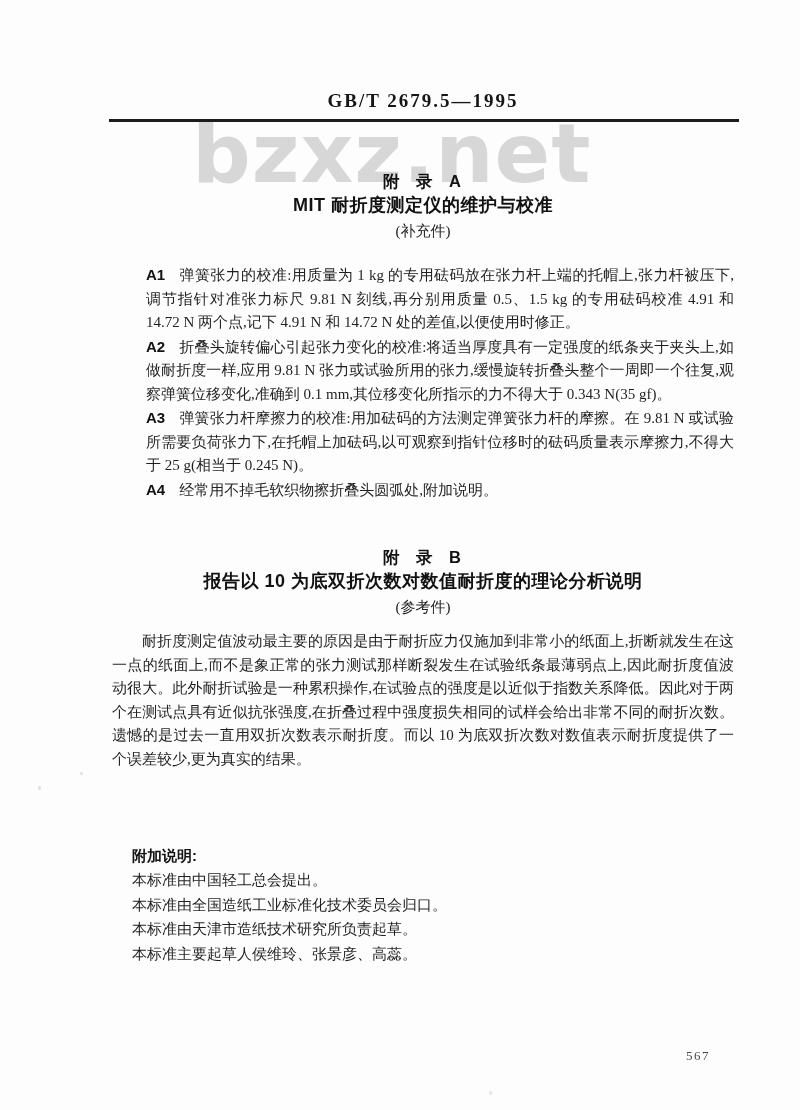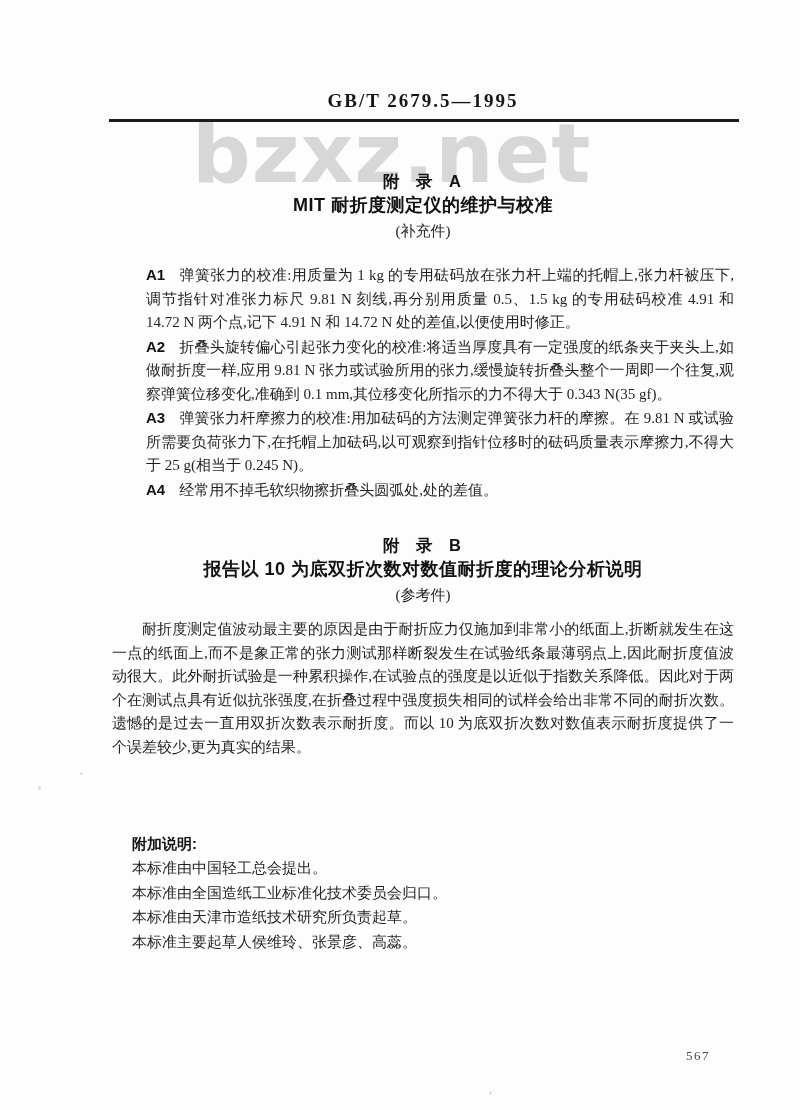--- a/index.html
+++ b/index.html
@@ -55,21 +55,21 @@
     text-align: center;
     font-family: "Liberation Sans", sans-serif;
     font-weight: 700;
     font-size: 16.5px;
     letter-spacing: 2px;
     word-spacing: 8px;
     white-space: pre;
     color: #121212;
   }
   .appendix-title.b {
-    margin-top: 33px;
+    margin-top: 45px;
   }
   .appendix-subtitle {
     text-align: center;
     font-family: "Liberation Sans", sans-serif;
     font-weight: 700;
     font-size: 18px;
     letter-spacing: 0.5px;
     color: #121212;
   }
   .appendix-note {
@@ -153,21 +153,21 @@
     <div class="rule"></div>
 
     <div class="appendix-title">附 录 A</div>
     <div class="appendix-subtitle">MIT 耐折度测定仪的维护与校准</div>
     <div class="appendix-note">(补充件)</div>
 
     <div class="clauses">
       <p class="clause"><span class="clause-label">A1</span><span>弹簧张力的校准:用质量为 1 kg 的专用砝码放在张力杆上端的托帽上,张力杆被压下,调节指针对准张力标尺 9.81 N 刻线,再分别用质量 0.5、1.5 kg 的专用砝码校准 4.91 和 14.72 N 两个点,记下 4.91 N 和 14.72 N 处的差值,以便使用时修正。</span></p>
       <p class="clause"><span class="clause-label">A2</span><span>折叠头旋转偏心引起张力变化的校准:将适当厚度具有一定强度的纸条夹于夹头上,如做耐折度一样,应用 9.81 N 张力或试验所用的张力,缓慢旋转折叠头整个一周即一个往复,观察弹簧位移变化,准确到 0.1 mm,其位移变化所指示的力不得大于 0.343 N(35 gf)。</span></p>
       <p class="clause"><span class="clause-label">A3</span><span>弹簧张力杆摩擦力的校准:用加砝码的方法测定弹簧张力杆的摩擦。在 9.81 N 或试验所需要负荷张力下,在托帽上加砝码,以可观察到指针位移时的砝码质量表示摩擦力,不得大于 25 g(相当于 0.245 N)。</span></p>
-      <p class="clause"><span class="clause-label">A4</span><span>经常用不掉毛软织物擦折叠头圆弧处,处的差值。</span></p>
+      <p class="clause"><span class="clause-label">A4</span><span>经常用不掉毛软织物擦折叠头圆弧处,附加说明。</span></p>
     </div>
 
     <div class="appendix-title b">附 录 B</div>
     <div class="appendix-subtitle">报告以 10 为底双折次数对数值耐折度的理论分析说明</div>
     <div class="appendix-note">(参考件)</div>
 
     <p class="body-para">耐折度测定值波动最主要的原因是由于耐折应力仅施加到非常小的纸面上,折断就发生在这一点的纸面上,而不是象正常的张力测试那样断裂发生在试验纸条最薄弱点上,因此耐折度值波动很大。此外耐折试验是一种累积操作,在试验点的强度是以近似于指数关系降低。因此对于两个在测试点具有近似抗张强度,在折叠过程中强度损失相同的试样会给出非常不同的耐折次数。遗憾的是过去一直用双折次数表示耐折度。而以 10 为底双折次数对数值表示耐折度提供了一个误差较少,更为真实的结果。</p>
 
     <div class="notes">
       <div class="notes-title">附加说明:</div>

